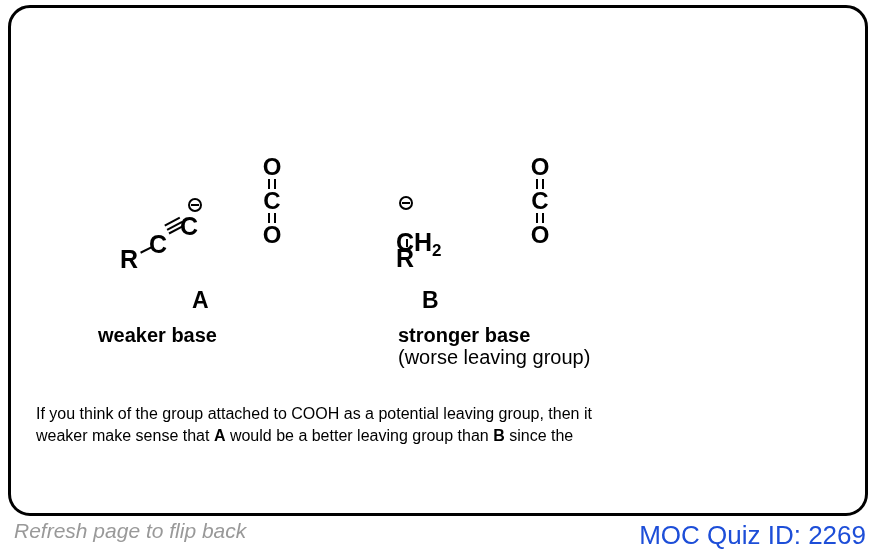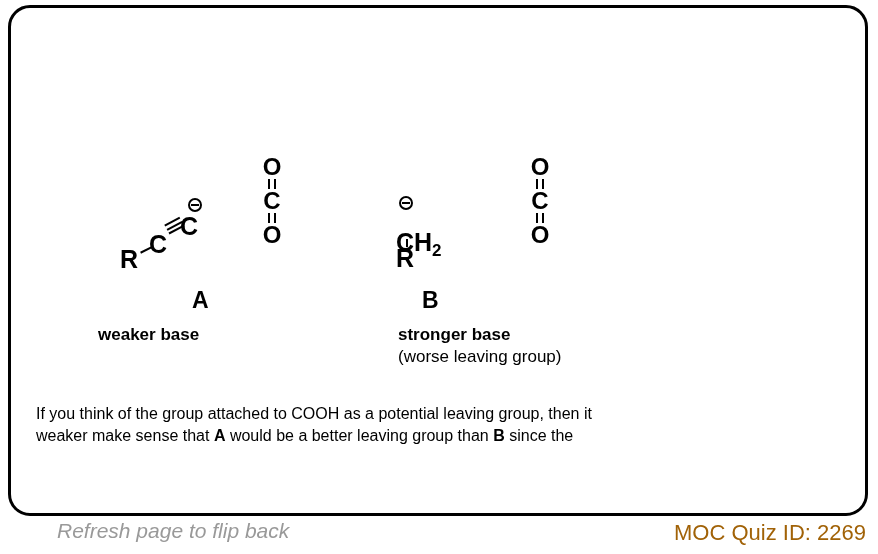--- a/index.html
+++ b/index.html
@@ -28,28 +28,28 @@
   .vbond { width:2.4px; height:8px; background:#000; }
   .dbond { display:flex; gap:3.5px; justify-content:center; margin:1.5px 0; }
   .dbond i { display:block; width:2.6px; height:10px; background:#000; }
 
   
   .co2 { display:flex; flex-direction:column; align-items:center; width:34px; }
   .co2 .atom { font-size:24px; line-height:21px; }
 
   .struct-label { font-weight:bold; font-size:23px; line-height:22px; }
 
-  .caption { font-size:17px; line-height:22px; white-space:nowrap; }
+  .caption { font-size:20px; line-height:22px; white-space:nowrap; }
   .caption .cap-bold { font-weight:bold; }
 
   .explanation { font-size:16px; line-height:22px; width:820px; }
   .explanation b { font-weight:bold; }
 
   .footer-hint { font-size:21px; font-style:italic; color:#999; white-space:nowrap; }
-  .footer-id   { font-size:22px; color:#a16207; white-space:nowrap; text-align:right; }
+  .footer-id   { font-size:26px; color:#1d4ed8; white-space:nowrap; text-align:right; }
 </style>
 </head>
 <body>
 
 <div class="card">
 
   <div>
     <span class="abs atom" style="left:109px; top:241px;">R</span>
     <div class="abs sbond" style="left:129px; top:241px;"></div>
     <span class="abs atom" style="left:138px; top:226px;">C</span>
@@ -111,14 +111,14 @@
     <div>(worse leaving group)</div>
   </div>
 
   <div class="abs explanation" style="left:25px; top:395px;">
     <div><span>If you think of the group attached to COOH as a potential leaving group, then it</span></div>
     <div><span>weaker make sense that </span><b>A</b><span> would be a better leaving group than </span><b>B</b><span> since the</span></div>
   </div>
 
 </div>
 
-<div class="abs footer-hint" style="left:14px; top:519px;margin-left:43px;">Refresh page to flip back</div>
+<div class="abs footer-hint" style="left:14px; top:519px;">Refresh page to flip back</div>
 <div class="abs footer-id" style="right:12px; top:520px;">MOC Quiz ID: 2269</div>
 
 </body></html>

